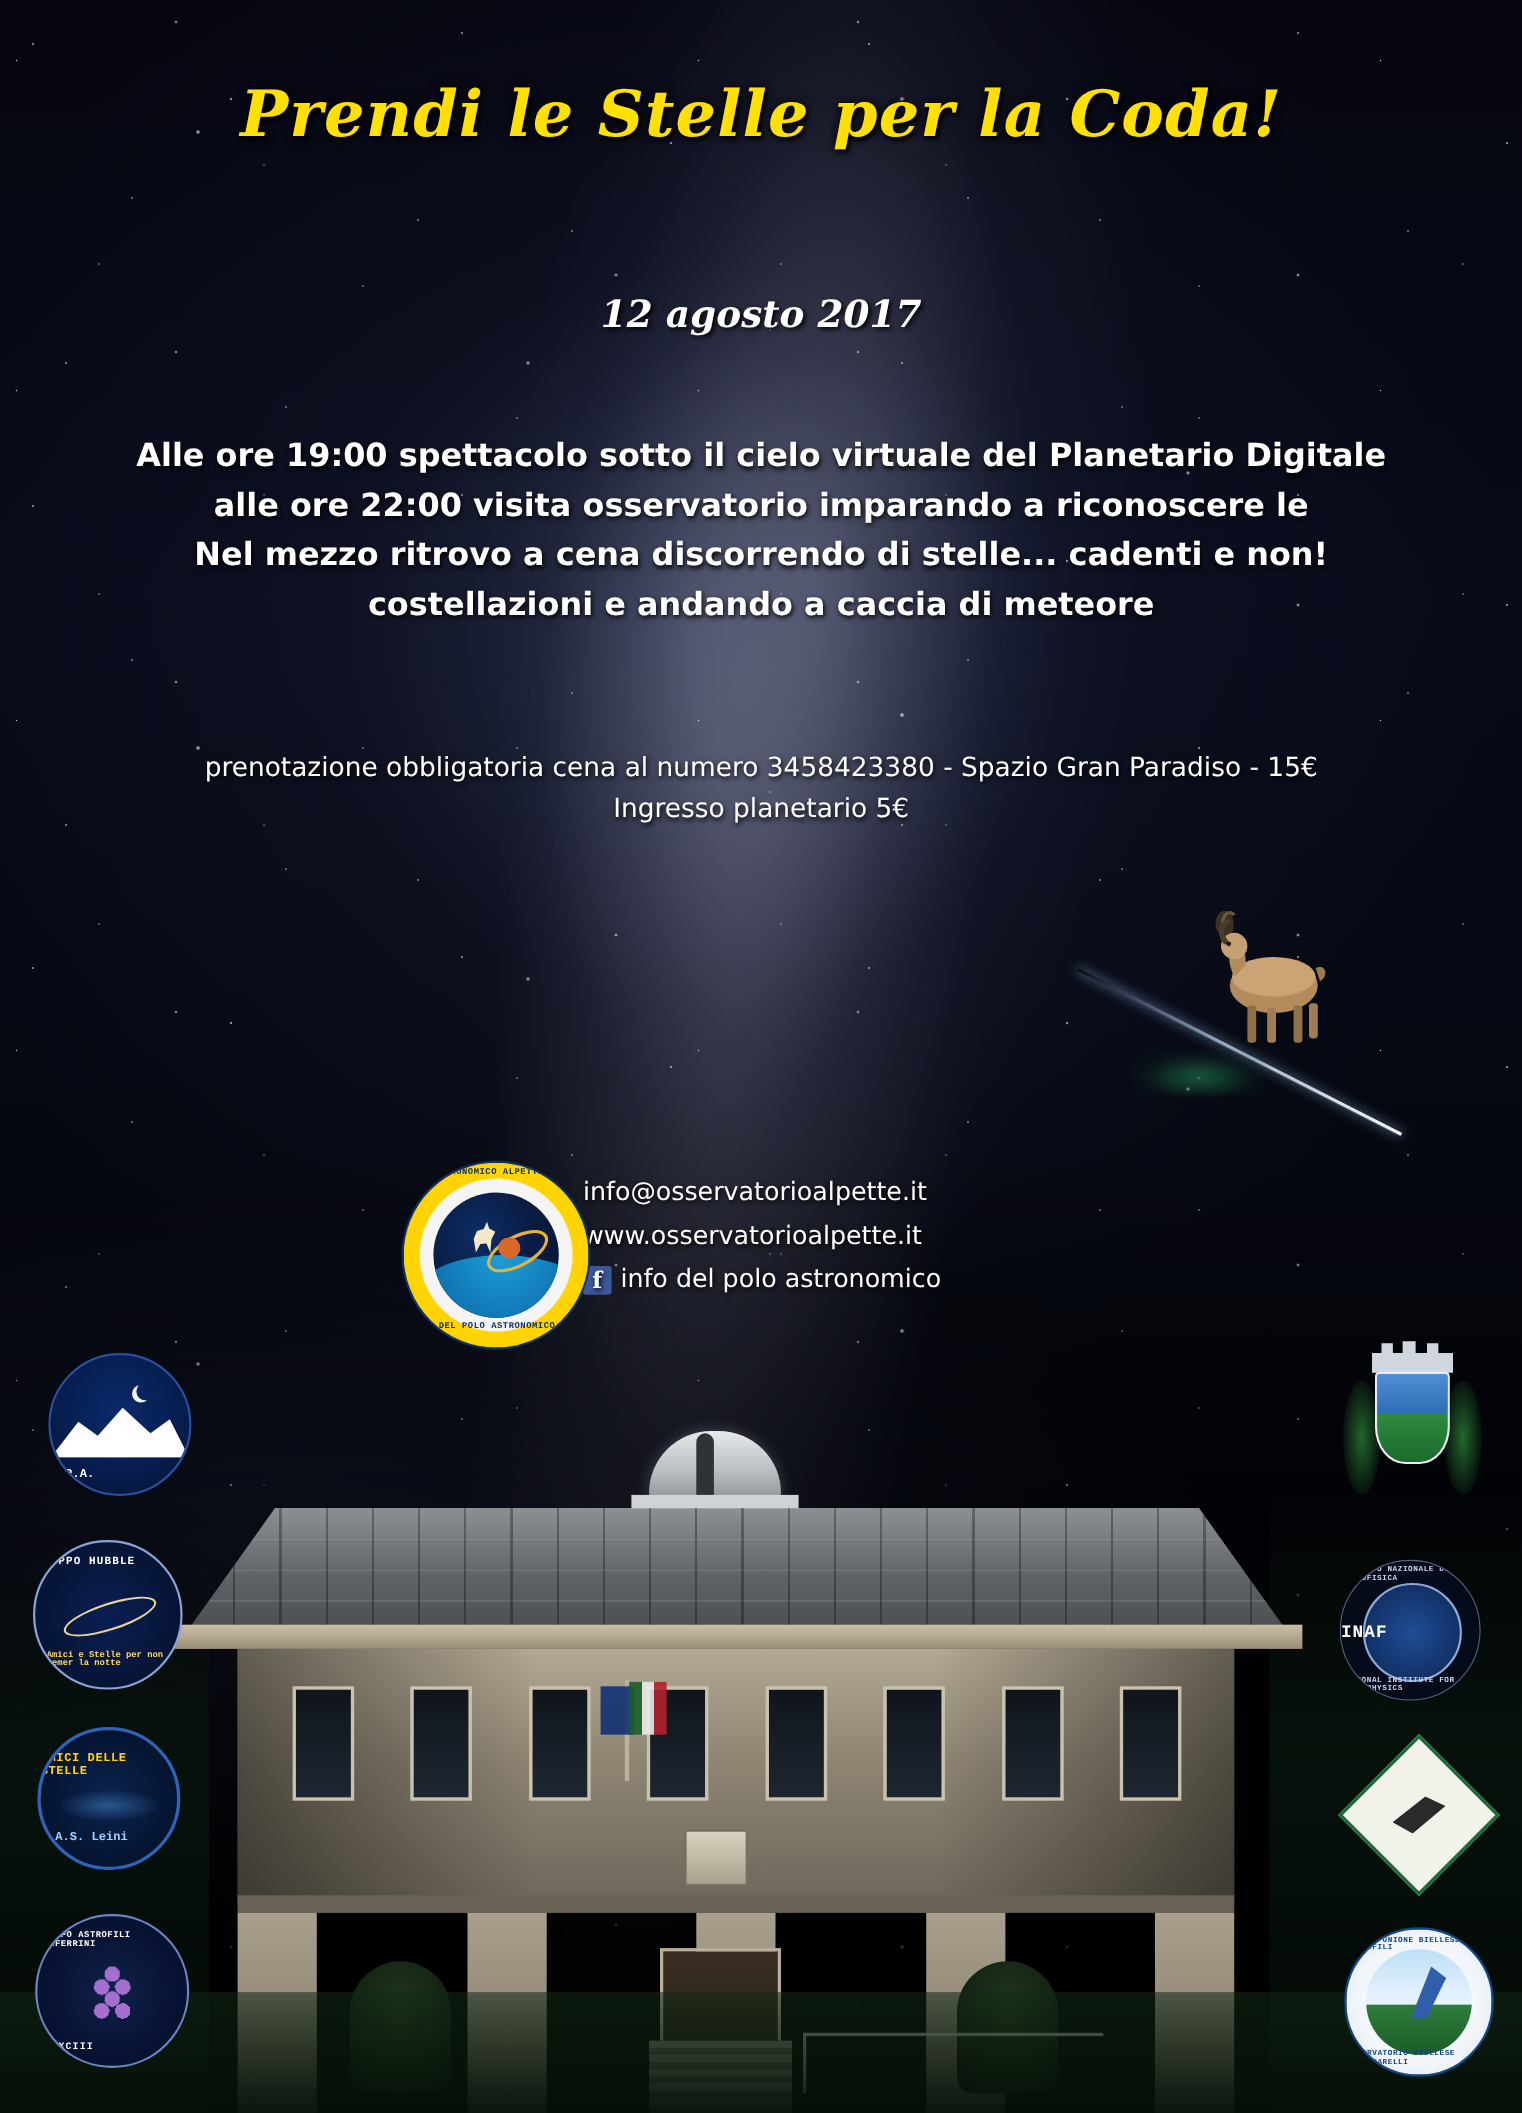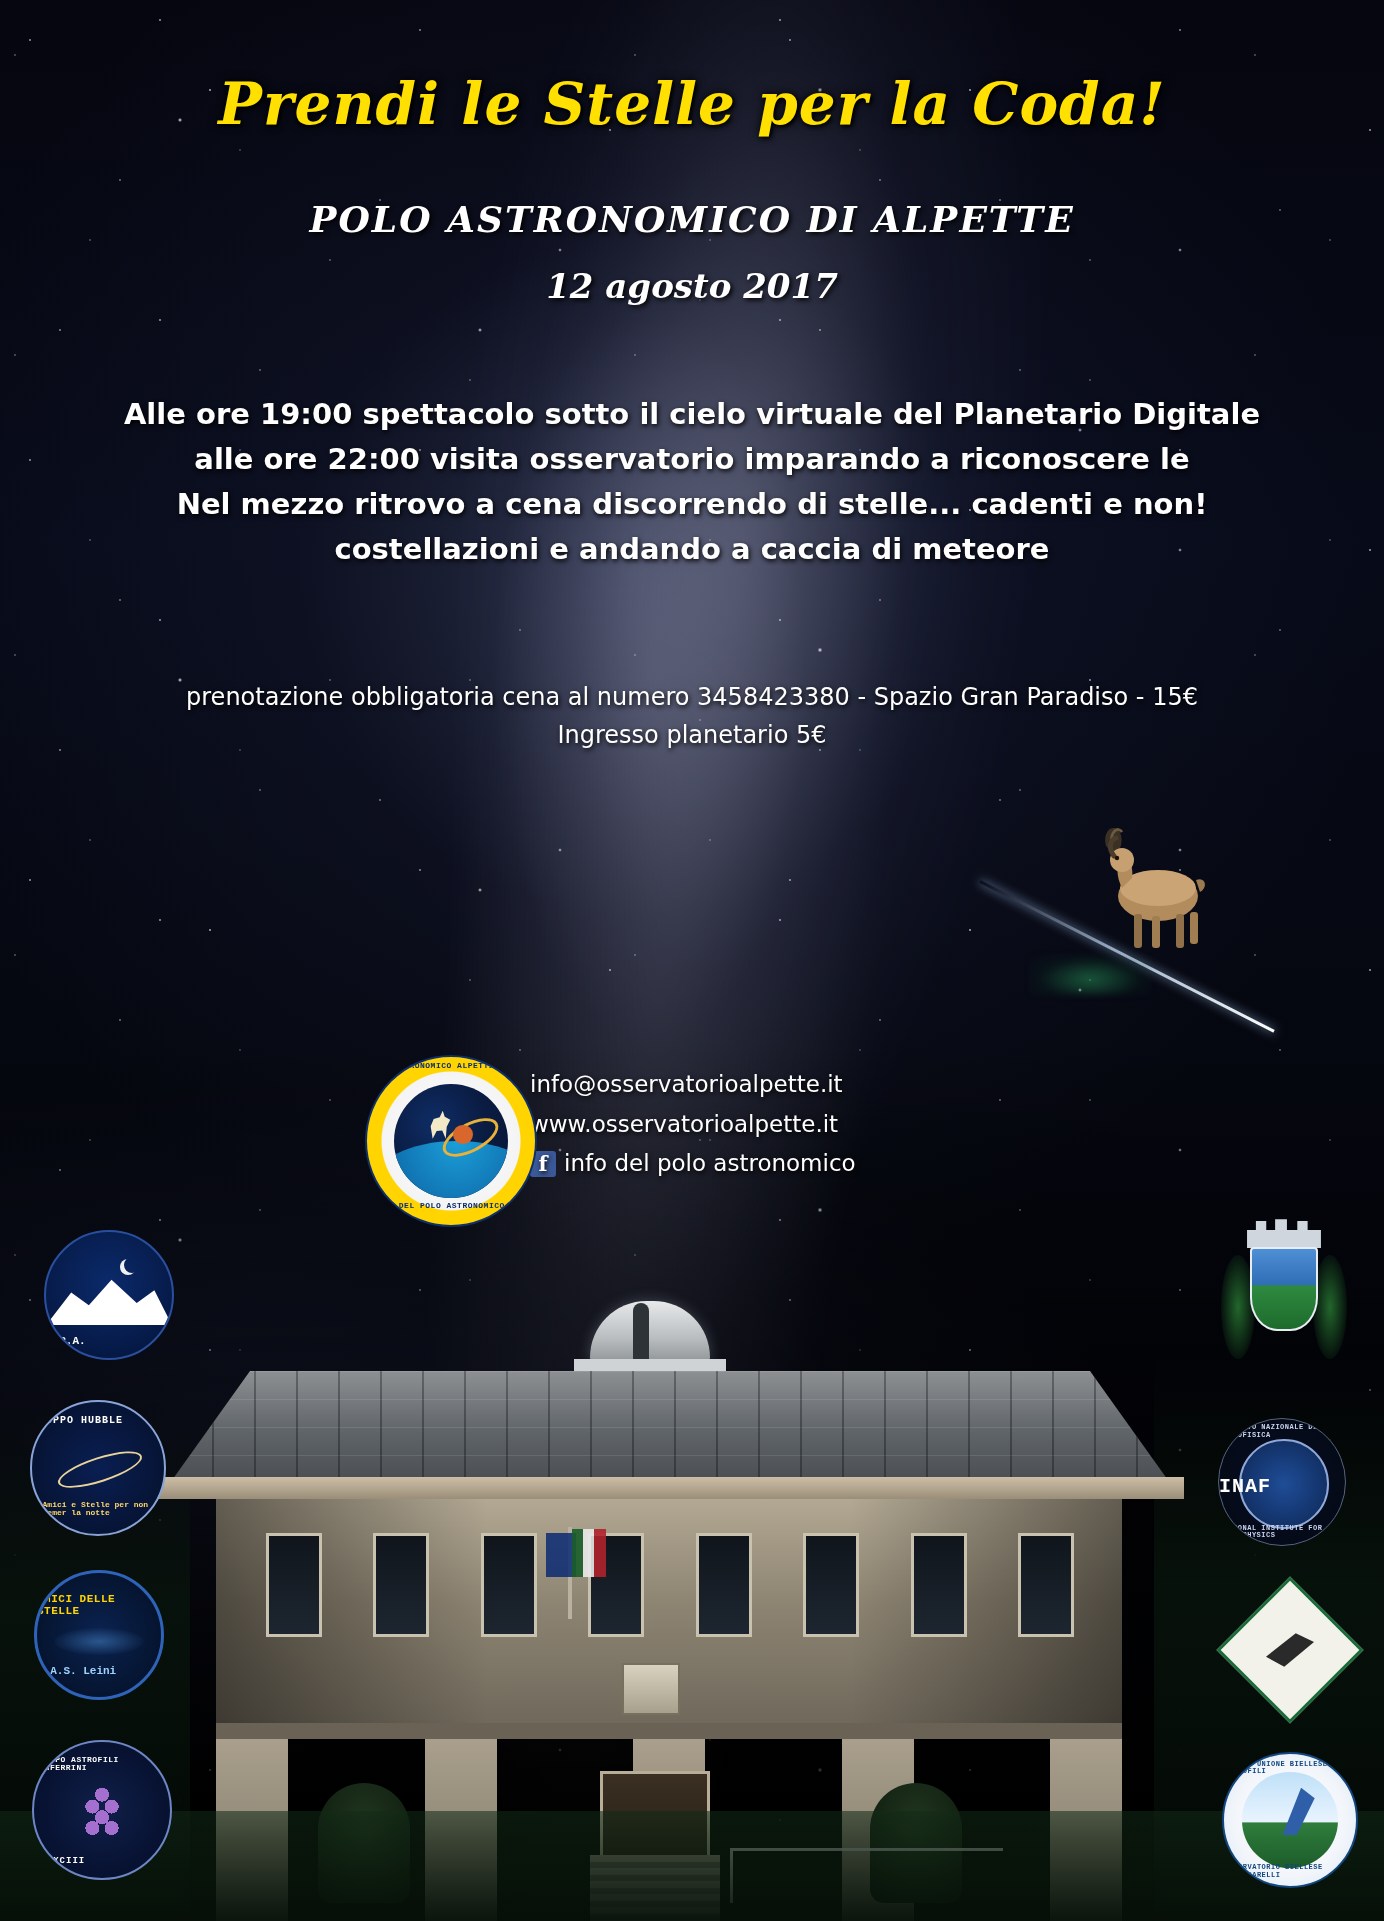--- a/index.html
+++ b/index.html
@@ -713,21 +713,21 @@
     width: 68%;
     height: 68%;
     border-radius: 50%;
     background: radial-gradient(circle at 50% 50%, #1f4d97 0%, #14356e 60%, #0d2550 100%);
     border: 2px solid #8fa8d8;
   }
   #logo-inaf .txt {
     position: absolute;
     left: 0; right: 0; top: 45%;
     color: #ffffff;
-    font-size: 20px;
+    font-size: 16px;
     letter-spacing: 1px;
   }
   #logo-inaf .ring-txt {
     position: absolute;
     left: 0; right: 0; top: 4%;
     color: #c8d4ee;
     font-size: 7px;
     letter-spacing: 0.5px;
   }
   #logo-inaf .ring-txt.bottom { top: auto; bottom: 4%; }
@@ -806,21 +806,20 @@
 <div id="poster">
 
   <div class="sky"></div>
   <div class="milkyway"></div>
   <div class="stars"></div>
   <div class="stars2"></div>
   <div class="stars3"></div>
   <div class="horizon-glow"></div>
 
   <div class="title">Prendi le Stelle per la Coda!</div>
-  <div class="subtitle">POLO ASTRONOMICO DI ALPETTE</div>
   <div class="date">12 agosto 2017</div>
 
   <div class="program">
     <div>Alle ore 19:00 spettacolo sotto il cielo virtuale del Planetario Digitale</div>
     <div>alle ore 22:00 visita osservatorio imparando a riconoscere le</div>
     <div>Nel mezzo ritrovo a cena discorrendo di stelle... cadenti e non!</div>
     <div>costellazioni e andando a caccia di meteore</div>
   </div>
 
   <div class="booking">

